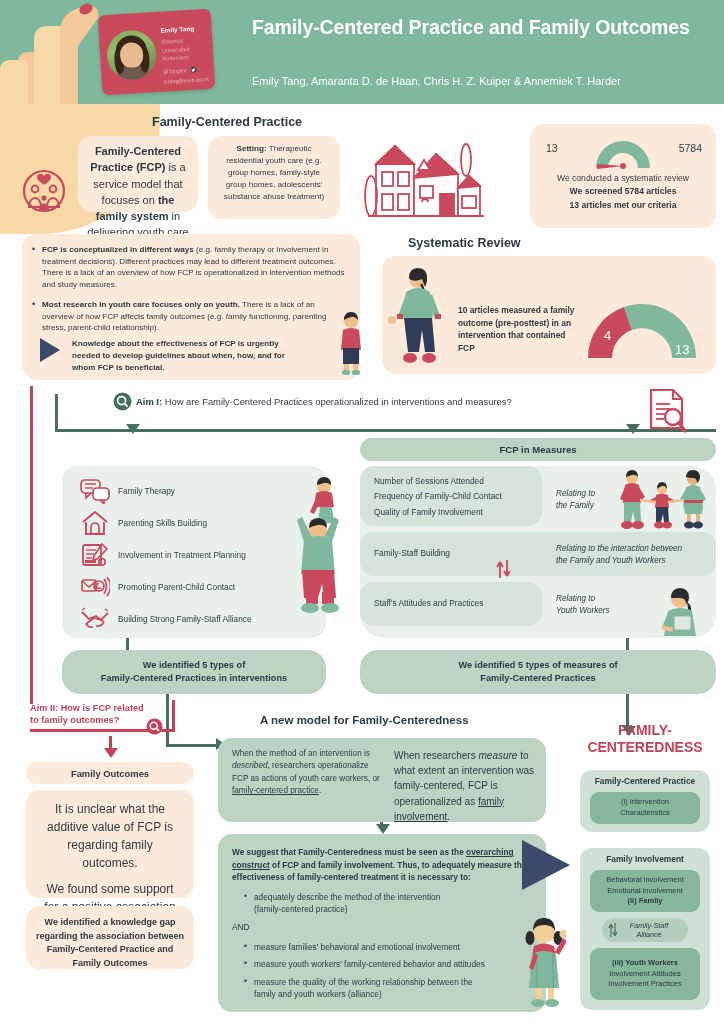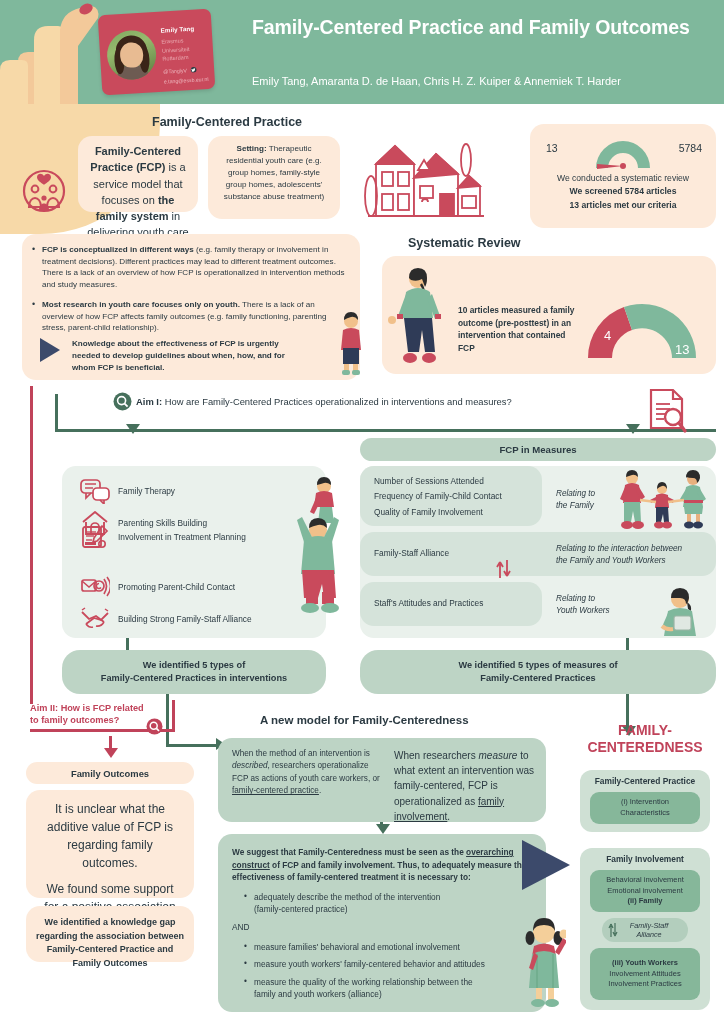--- a/index.html
+++ b/index.html
@@ -176,21 +176,21 @@
     background:#eaf1ec; border-radius:14px;
   }
   .int-row { position:absolute; left:18px; width:230px; height:30px;
     display:flex; align-items:center; }
   .int-ico { width:30px; height:26px; flex:0 0 30px; }
   .int-lbl { font-size:8.3px; color:#2b3a42; margin-left:8px; }
   .dad-ill { position:absolute; left:290px; top:470px; width:56px; height:146px; }
 
   
   .box-meas { position:absolute; left:360px; top:466px; width:356px; height:172px;
-    background:#eaf1ec; border-radius:14px; }
+    background:#eaf1ec; border-radius:24px; }
   .meas-band { position:absolute; left:0; border-radius:14px; background:#d5e3da; }
   .meas-left { position:absolute; font-size:8.3px; line-height:1.85; color:#2b3a42; }
   .meas-right{ position:absolute; font-size:8.2px; font-style:italic; line-height:1.42;
     color:#2b3a42; }
   .fam3-ill { position:absolute; left:614px; top:470px; width:96px; height:62px; }
   .worker-ill{ position:absolute; left:654px; top:586px; width:54px; height:50px; }
   .updown { position:absolute; left:495px; top:558px; width:18px; height:22px; }
 
   
   .res-box {
@@ -212,21 +212,21 @@
   .arrow-dn-red { position:absolute; width:0;height:0;
     border-left:7px solid transparent; border-right:7px solid transparent;
     border-top:10px solid #c0435a; }
   .stem-red { position:absolute; background:#c0435a; width:3px; }
 
   #fo-title { position:absolute; left:26px; top:762px; width:168px; height:22px;
     background:#fdeada; border-radius:11px; display:flex; align-items:center;
     justify-content:center; font-size:9.4px; font-weight:bold; }
   .box-fo { position:absolute; left:26px; top:790px; width:168px; height:108px;
     padding:10px 12px; font-size:12px; line-height:1.5; text-align:center; }
-  .box-gap { position:absolute; left:26px; top:906px; width:168px; height:56px;
+  .box-gap { position:absolute; left:26px; top:906px; width:168px; height:63px;
     padding:10px 8px; font-size:9px; font-weight:bold; line-height:1.5;
     text-align:center; }
 
   
   #model-title { position:absolute; left:260px; top:714px; font-size:11.5px;
     font-weight:bold; }
   .box-model { position:absolute; left:218px; top:738px; width:328px; height:84px;
     background:#bdd4c5; border-radius:14px; padding:10px 12px; }
   .mc-left { position:absolute; left:14px; top:10px; width:150px;
     font-size:8.2px; line-height:1.52; }
@@ -462,21 +462,21 @@
       <span class="int-lbl">Family Therapy</span>
     </div>
     <div class="int-row" style="top:42px;">
       <svg class="int-ico" viewBox="0 0 30 26">
         <path d="M3 12 L15 2 L27 12" fill="none" stroke="#c94a5c" stroke-width="1.9" stroke-linejoin="round"></path>
         <path d="M6 12 L6 24 L24 24 L24 12" fill="none" stroke="#c94a5c" stroke-width="1.9"></path>
         <path d="M11 24 L11 17 a4 4 0 0 1 8 0 L19 24" fill="none" stroke="#c94a5c" stroke-width="1.7"></path>
       </svg>
       <span class="int-lbl">Parenting Skills Building</span>
     </div>
-    <div class="int-row" style="top:56px;">
+    <div class="int-row" style="top:74px;">
       <svg class="int-ico" viewBox="0 0 30 26">
         <rect x="3" y="3" width="18" height="20" rx="2" fill="none" stroke="#c94a5c" stroke-width="1.8"></rect>
         <g stroke="#c94a5c" stroke-width="1.4">
             <line x1="6" y1="8" x2="16" y2="8"></line>
             <line x1="6" y1="12" x2="14" y2="12"></line>
             <line x1="6" y1="16" x2="12" y2="16"></line>
           </g>
         <rect x="5" y="18" width="11" height="3" fill="#c94a5c"></rect>
         <path d="M22 2 L27 7 L17 17 L13 18 L14 14 Z" fill="none" stroke="#c94a5c" stroke-width="1.7"></path>
         <circle cx="22" cy="20" r="3.2" fill="none" stroke="#c94a5c" stroke-width="1.6"></circle>
@@ -533,21 +533,21 @@
       <div>Number of Sessions Attended</div>
       <div>Frequency of Family-Child Contact</div>
       <div>Quality of Family Involvement</div>
     </div>
     <div class="meas-right" style="left:196px; top:22px; width:110px;">
       <div>Relating to</div>
       <div>the Family</div>
     </div>
 
     <div class="meas-left" style="left:14px; top:80px; width:140px;">
-      <div>Family-Staff Alliance</div>
+      <div>Family-Staff Building</div>
     </div>
     <div class="meas-right" style="left:196px; top:77px; width:160px;">
       <div>Relating to the interaction between</div>
       <div>the Family and Youth Workers</div>
     </div>
 
     <div class="meas-left" style="left:14px; top:130px; width:170px;">
       <div>Staff's Attitudes and Practices</div>
     </div>
     <div class="meas-right" style="left:196px; top:127px; width:110px;">

